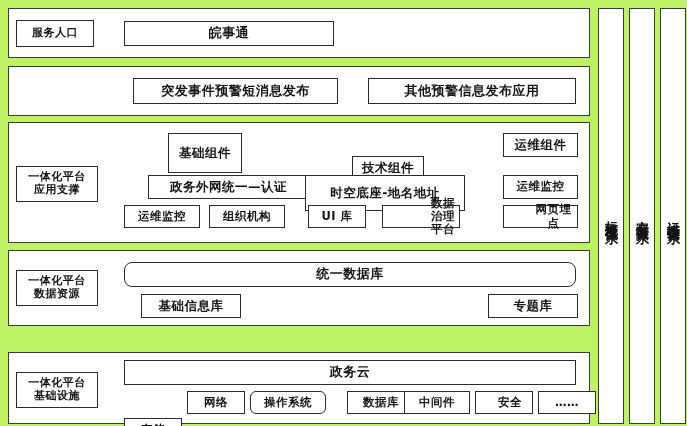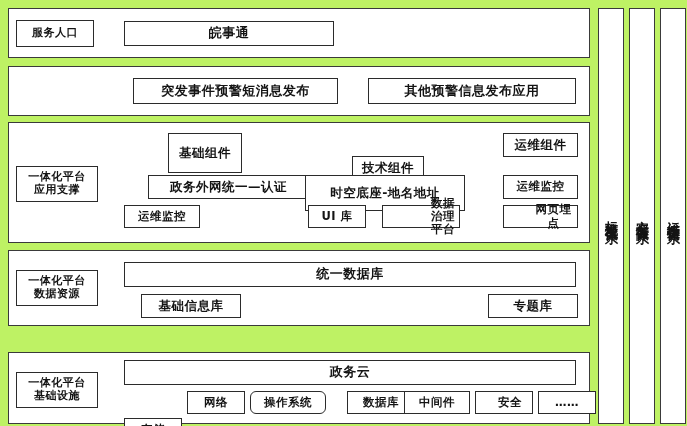--- a/index.html
+++ b/index.html
@@ -109,37 +109,38 @@
   <div class="box item" style="left:168px; top:133px; width:74px; height:40px;">基础组件</div>
 
   <div class="box item" style="left:352px; top:133px; width:72px; height:24px;margin-top:23px;">技术组件</div>
 
   <div class="box item" style="left:503px; top:133px; width:75px; height:24px;">运维组件</div>
 
   <div class="box item" style="left:124px; top:175px; width:161px; height:24px;margin-left:24px;">政务外网统一—认证</div>
 
   <div class="box item-sm" style="left:124px; top:205px; width:76px; height:23px;">运维监控</div>
 
+  <div class="box item-sm" style="left:209px; top:205px; width:76px; height:23px;">组织机构</div>
 
   <div class="box item" style="left:305px; top:175px; width:160px; height:36px;">时空底座-地名地址</div>
 
   <div class="box item-sm" style="left:308px; top:205px; width:58px; height:23px;">UI 库</div>
 
   <div class="box item-sm" style="left:382px; top:205px; width:78px; height:23px;padding-left:44px;">数据治理平台</div>
 
   <div class="box item-sm" style="left:503px; top:175px; width:75px; height:24px;">运维监控</div>
 
   <div class="box item-sm" style="left:503px; top:205px; width:75px; height:23px;padding-left:26px;">网页埋点</div>
 
   <div class="band" style="left:8px; top:250px; width:582px; height:76px;"></div>
 
   <div class="box layer-label" style="left:16px; top:270px; width:82px; height:36px;">一体化平台
 数据资源</div>
 
-  <div class="box item-wide" style="left:124px; top:262px; width:452px; height:25px;">统一数据库</div>
+  <div class="box item-wide" style="left:124px; top:262px; width:452px; height:25px;border-radius:8px;">统一数据库</div>
 
   <div class="box item" style="left:141px; top:294px; width:100px; height:24px;">基础信息库</div>
 
   <div class="box item" style="left:488px; top:294px; width:90px; height:24px;">专题库</div>
 
   <div class="band" style="left:8px; top:352px; width:582px; height:72px;"></div>
 
   <div class="box layer-label" style="left:16px; top:372px; width:82px; height:36px;">一体化平台
 基础设施</div>
 

